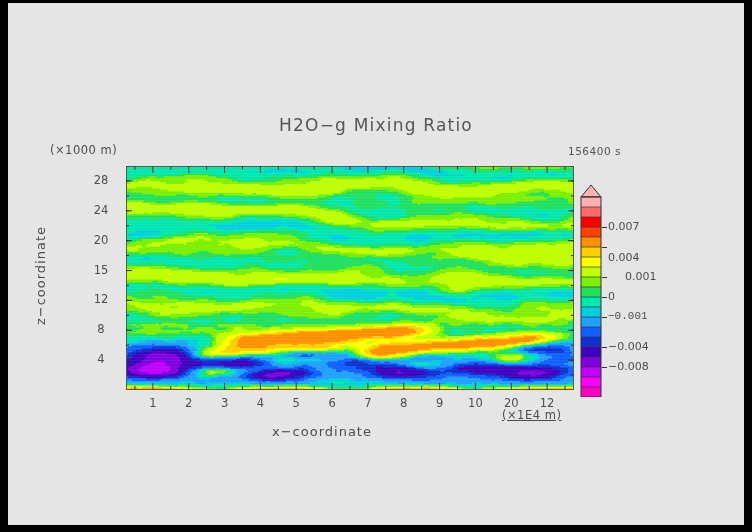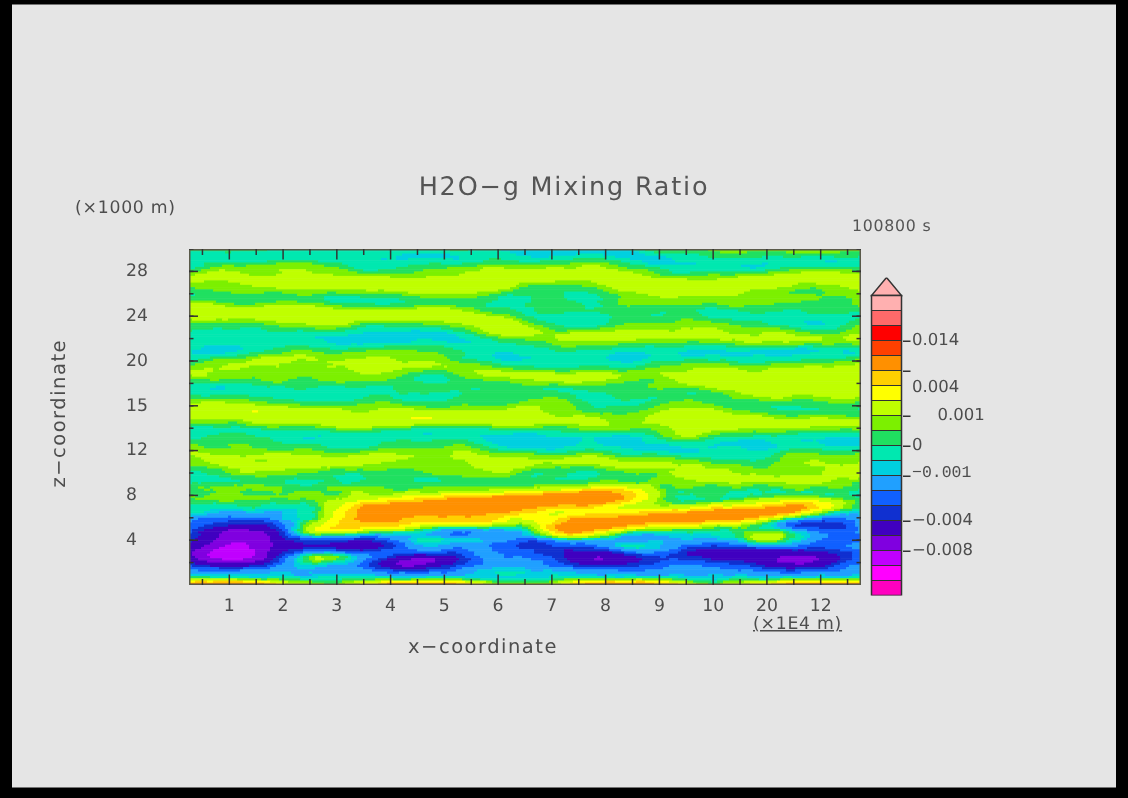--- a/index.html
+++ b/index.html
@@ -1,41 +1,41 @@
 <!DOCTYPE html>
 <html><head>
 <meta charset="utf-8">
 <style>
   html,body{margin:0;padding:0;background:#000;}
   body{width:752px;height:532px;font-family:"DejaVu Sans",sans-serif;}
   #frame{position:absolute;left:8px;top:3px;width:736px;height:522px;background:#e5e5e5;overflow:hidden;}
   .lbl{position:absolute;color:#4d4d4d;font-family:"DejaVu Sans",sans-serif;white-space:nowrap;letter-spacing:.5px;}
   #title{font-size:17px;color:#555;left:0;top:112px;width:736px;text-align:center;letter-spacing:1.2px;}
-  #yunit{font-size:11.5px;left:42px;top:128px;}
+  #yunit{font-size:11.5px;left:42px;top:140px;}
   #xunit{font-size:11.5px;left:494px;top:405px;text-decoration:underline;}
   #timestamp{font-size:10.5px;left:560px;top:142px;color:#555;}
   #xaxis-title{font-size:13px;left:0;top:421px;width:580px;text-align:center;letter-spacing:1px;padding-left:24px;}
   #yaxis-title{font-size:13px;left:-28px;top:265px;width:120px;text-align:center;
     transform:rotate(-90deg);transform-origin:50% 50%;letter-spacing:1px;}
   #plotbox{position:absolute;left:118px;top:163px;width:448px;height:224px;}
   #plotbox svg{display:block;}
   .tklbl{position:absolute;font-size:11.5px;color:#4d4d4d;text-align:center;}
-  .ytklbl{position:absolute;font-size:11.5px;color:#4d4d4d;text-align:left;}
+  .ytklbl{position:absolute;font-size:11.5px;color:#4d4d4d;text-align:center;}
   #cbar{position:absolute;left:572px;top:182px;}
   .cblbl{position:absolute;font-size:11px;color:#4d4d4d;white-space:nowrap;}
 </style>
 </head>
 <body>
 
 <div id="frame">
 
   <div class="lbl" id="title">H2O−g Mixing Ratio</div>
   <div class="lbl" id="yunit">(×1000 m)</div>
   <div class="lbl" id="xunit">(×1E4 m)</div>
-  <div class="lbl" id="timestamp">100800 s</div>
+  <div class="lbl" id="timestamp">156400 s</div>
   <div class="lbl" id="xaxis-title">x−coordinate</div>
   <div class="lbl" id="yaxis-title">z−coordinate</div>
 
   <div id="plotbox">
     <svg id="field" width="448" height="224" viewBox="0 0 448 224">
         <rect x="0.00" y="0.00" width="52.35" height="1.84" fill="#20e060"></rect>
         <rect x="52.00" y="0.00" width="122.35" height="1.84" fill="#00e8b0"></rect>
         <rect x="174.00" y="0.00" width="12.35" height="1.84" fill="#20e060"></rect>
         <rect x="186.00" y="0.00" width="22.35" height="1.84" fill="#00e8b0"></rect>
         <rect x="208.00" y="0.00" width="86.35" height="1.84" fill="#00d0e0"></rect>
@@ -2844,21 +2844,21 @@
         <rect x="1" y="182" width="20" height="10" fill="#c000ff"></rect>
         <line x1="1" y1="182" x2="21" y2="182" stroke="#333" stroke-width="0.7"></line>
         <rect x="1" y="192" width="20" height="10" fill="#ff00ff"></rect>
         <line x1="1" y1="192" x2="21" y2="192" stroke="#333" stroke-width="0.7"></line>
         <rect x="1" y="202" width="20" height="10" fill="#ff00c0"></rect>
         <line x1="1" y1="202" x2="21" y2="202" stroke="#333" stroke-width="0.7"></line>
         <rect x="1" y="12" width="20" height="200" fill="none" stroke="#333" stroke-width="1"></rect>
       </svg>
   </div>
   <div id="cblabels">
-      <div class="cblbl" style="left: 600px; top: 217px;">0.014</div>
+      <div class="cblbl" style="left: 600px; top: 217px;">0.007</div>
       <div style="position: absolute; left: 594px; top: 224px; width: 5px; height: 1px; background: rgb(51, 51, 51);"></div>
       <div class="cblbl" style="left: 600px; top: 248px; text-align: right;">0.004</div>
       <div style="position: absolute; left: 594px; top: 244px; width: 5px; height: 1px; background: rgb(51, 51, 51);"></div>
       <div class="cblbl" style="left: 617px; top: 267px;">0.001</div>
       <div style="position: absolute; left: 594px; top: 274px; width: 5px; height: 1px; background: rgb(51, 51, 51);"></div>
       <div class="cblbl" style="left: 600px; top: 287px;">0</div>
       <div style="position: absolute; left: 594px; top: 294px; width: 5px; height: 1px; background: rgb(51, 51, 51);"></div>
       <div class="cblbl" style="left: 600px; top: 307px; font-family: Liberation Mono, monospace;">−0.001</div>
       <div style="position: absolute; left: 594px; top: 314px; width: 5px; height: 1px; background: rgb(51, 51, 51);"></div>
       <div class="cblbl" style="left: 600px; top: 337px;">−0.004</div>

